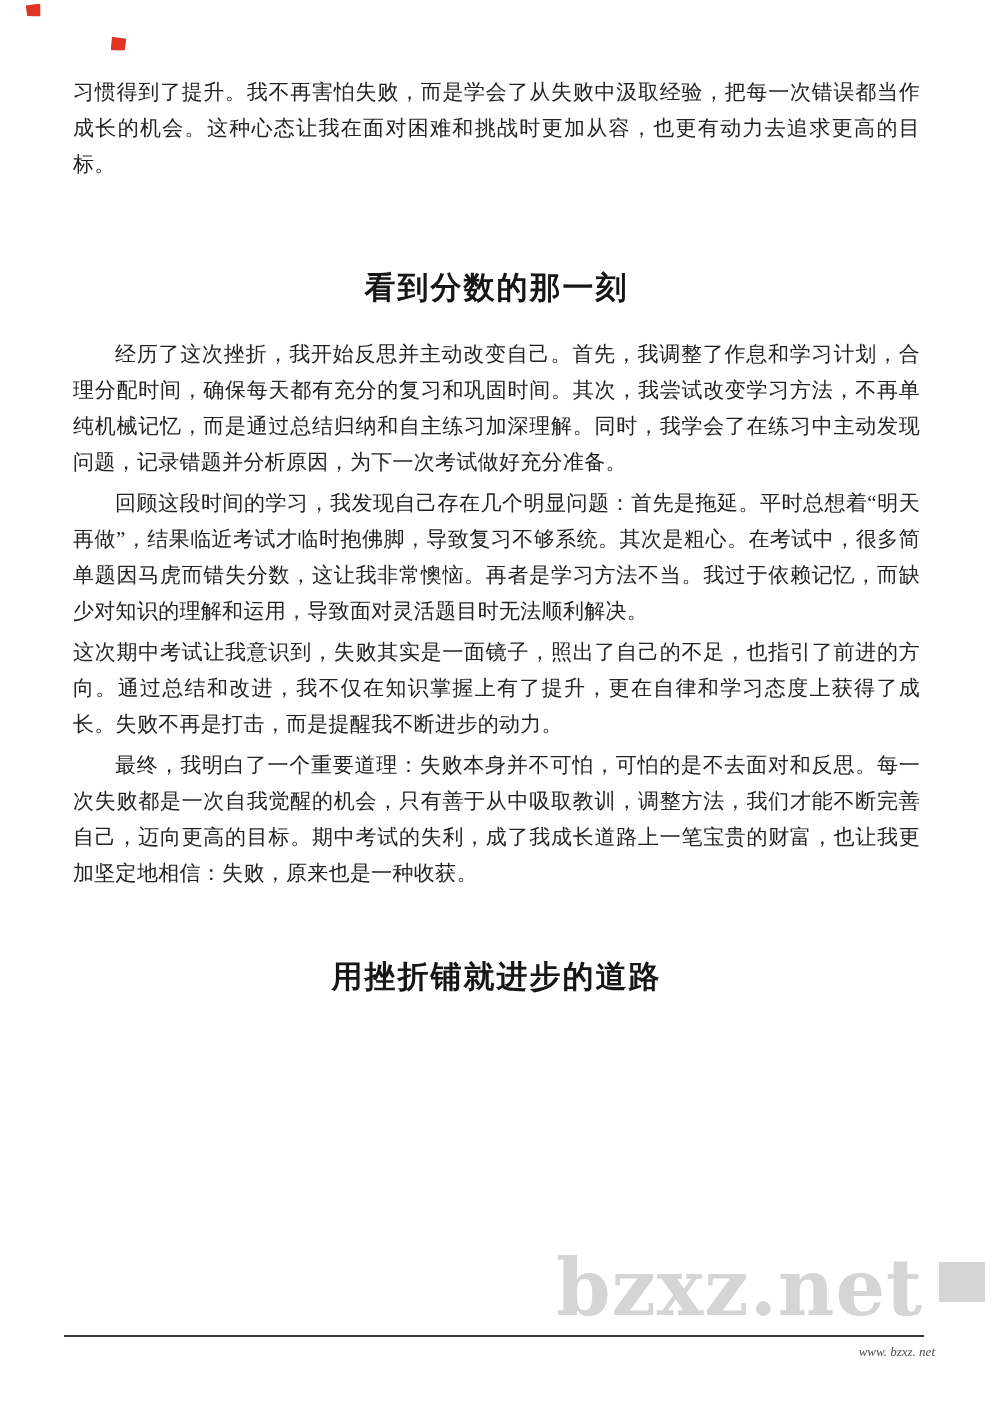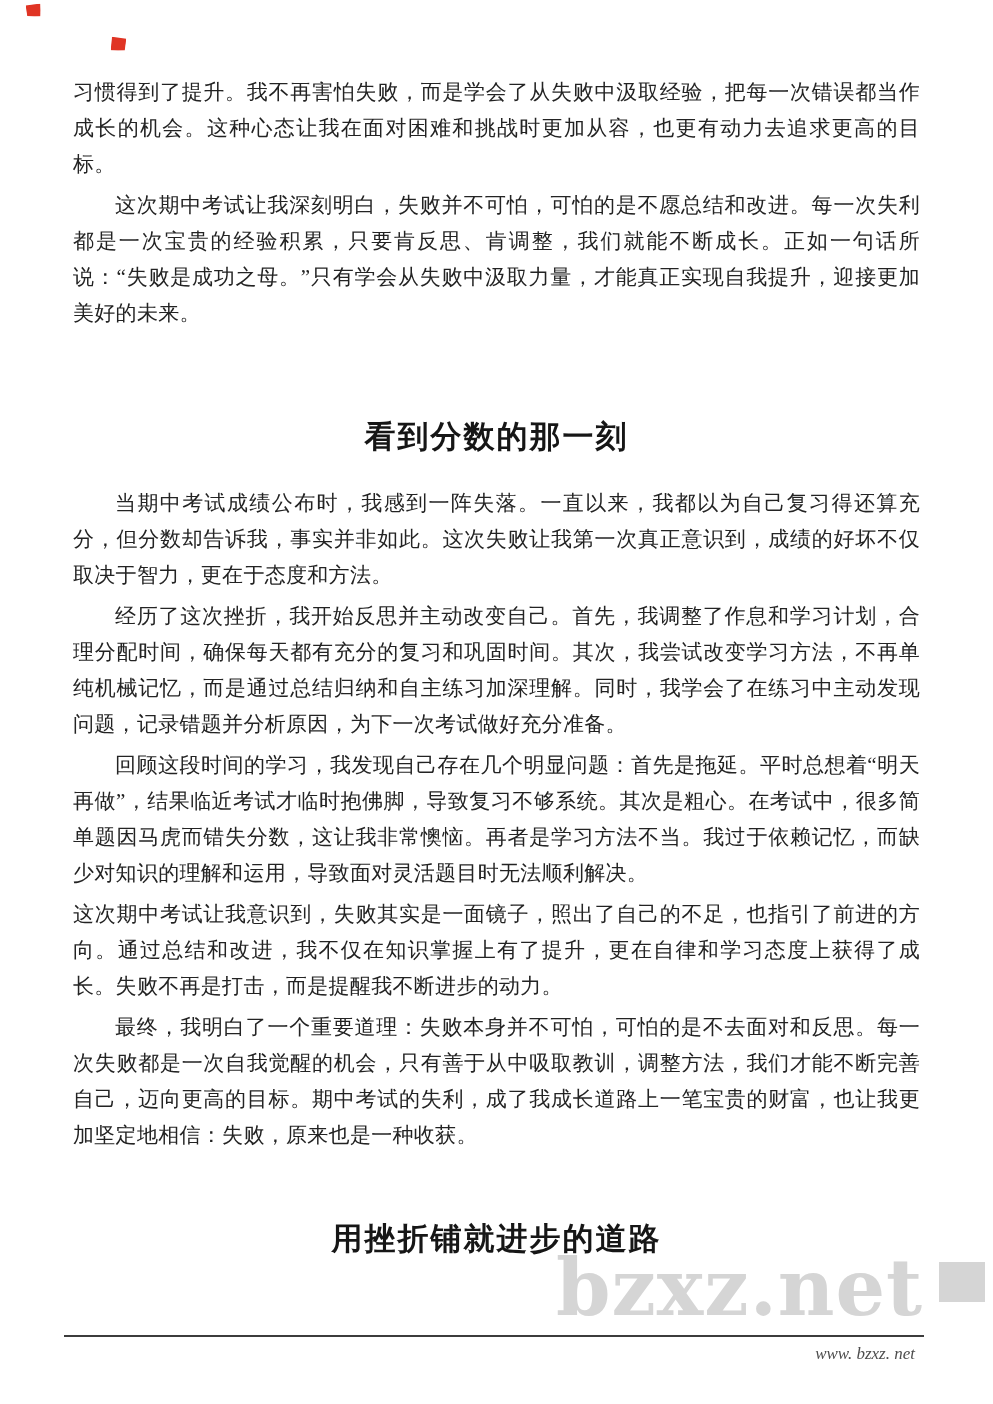--- a/index.html
+++ b/index.html
@@ -94,42 +94,40 @@
     position: absolute;
     left: 64px;
     top: 1335px;
     width: 860px;
     height: 2px;
     background: #3c3c3c;
   }
   .footer-url {
     position: absolute;
     top: 1344px;
-    right: 78px;
-    font-size: 17px;
+    right: 58px;
+    font-size: 13px;
     font-style: italic;
     color: #4d4d4d;
     font-family: "Liberation Serif", "DejaVu Serif", serif;
   }
 </style>
 </head>
 <body>
 
 <div class="page">
 
   <div class="red-mark mark-a"></div>
   <div class="red-mark mark-b"></div>
 
   <div class="content">
     <p class="para noindent">习惯得到了提升。我不再害怕失败，而是学会了从失败中汲取经验，把每一次错误都当作成长的机会。这种心态让我在面对困难和挑战时更加从容，也更有动力去追求更高的目标。</p>
-    <p class="para">这次期中考试让我深刻明白，失败并不可怕，可怕的是不愿总结和改进。每一次失利都是一次宝贵的经验积累，只要肯反思、肯调整，我们就能不断成长。正如一句话所说：“失败是成功之母。”只有学会从失败中汲取力量，才能真正实现自我提升，迎接更加美好的未来。</p>
 
     <h1 class="essay-title title-1">看到分数的那一刻</h1>
 
-    <p class="para">当期中考试成绩公布时，我感到一阵失落。一直以来，我都以为自己复习得还算充分，但分数却告诉我，事实并非如此。这次失败让我第一次真正意识到，成绩的好坏不仅取决于智力，更在于态度和方法。</p>
     <p class="para">经历了这次挫折，我开始反思并主动改变自己。首先，我调整了作息和学习计划，合理分配时间，确保每天都有充分的复习和巩固时间。其次，我尝试改变学习方法，不再单纯机械记忆，而是通过总结归纳和自主练习加深理解。同时，我学会了在练习中主动发现问题，记录错题并分析原因，为下一次考试做好充分准备。</p>
     <p class="para">回顾这段时间的学习，我发现自己存在几个明显问题：首先是拖延。平时总想着“明天再做”，结果临近考试才临时抱佛脚，导致复习不够系统。其次是粗心。在考试中，很多简单题因马虎而错失分数，这让我非常懊恼。再者是学习方法不当。我过于依赖记忆，而缺少对知识的理解和运用，导致面对灵活题目时无法顺利解决。</p>
     <p class="para noindent">这次期中考试让我意识到，失败其实是一面镜子，照出了自己的不足，也指引了前进的方向。通过总结和改进，我不仅在知识掌握上有了提升，更在自律和学习态度上获得了成长。失败不再是打击，而是提醒我不断进步的动力。</p>
     <p class="para">最终，我明白了一个重要道理：失败本身并不可怕，可怕的是不去面对和反思。每一次失败都是一次自我觉醒的机会，只有善于从中吸取教训，调整方法，我们才能不断完善自己，迈向更高的目标。期中考试的失利，成了我成长道路上一笔宝贵的财富，也让我更加坚定地相信：失败，原来也是一种收获。</p>
 
     <h1 class="essay-title title-2">用挫折铺就进步的道路</h1>
 
   </div>
 
   <div class="watermark"><span>bzxz.net</span><span class="wm-block"></span></div>

